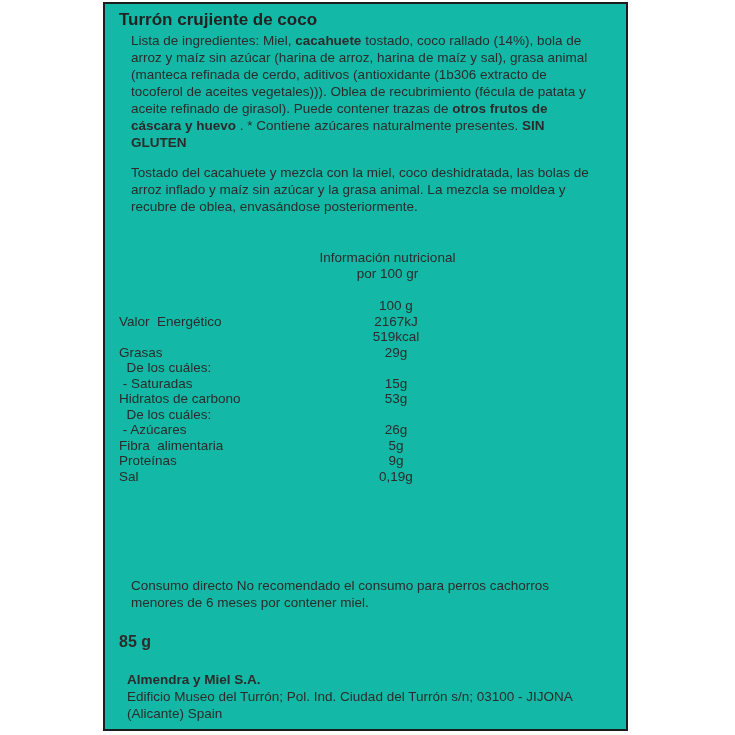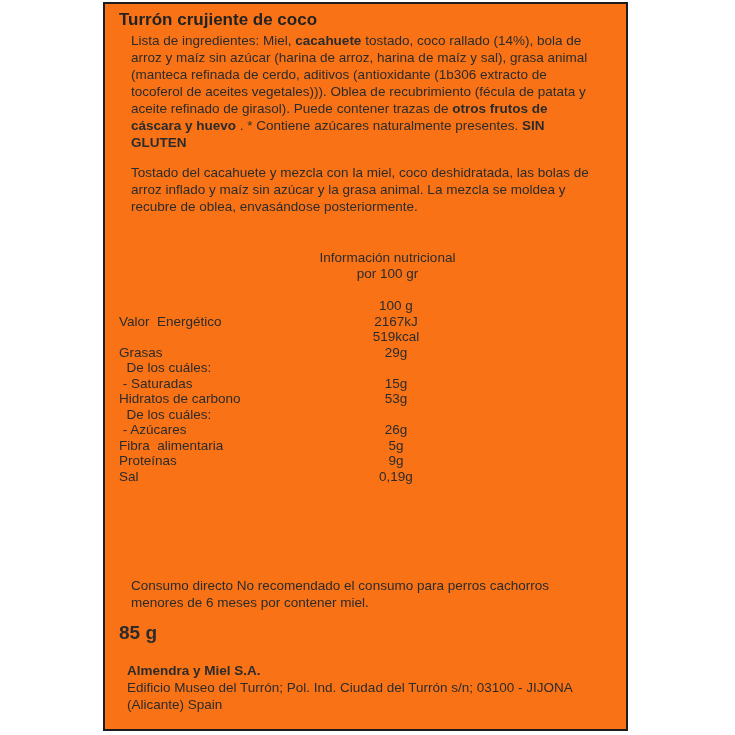--- a/index.html
+++ b/index.html
@@ -16,21 +16,21 @@
     overflow: hidden;
   }
   .doc {
     position: absolute;
     left: 103px;
     top: 2px;
     width: 525px;
     height: 729px;
     box-sizing: border-box;
     border: 2px solid #1c1c1c;
-    background: #f97316;
+    background: #14b8a6;
     padding: 5px 16px 0 14px;
   }
   .title {
     margin: 0;
     font-size: 17px;
     font-weight: bold;
     line-height: 21px;
     color: #222;
   }
   .para {
@@ -63,22 +63,22 @@
     white-space: pre;
     overflow: hidden;
   }
   .tval {
     width: 154px;
     text-align: center;
     white-space: pre;
   }
   .consumo { margin-top: 93px; }
   .weight {
-    margin: 13px 0 0 0;
-    font-size: 19px;
+    margin: 22px 0 0 0;
+    font-size: 16px;
     font-weight: bold;
     line-height: 17px;
   }
   .mfr {
     margin-top: 21px;
     font-size: 13.5px;
     line-height: 17px;
     margin-left: 8px;
   }
 </style>

